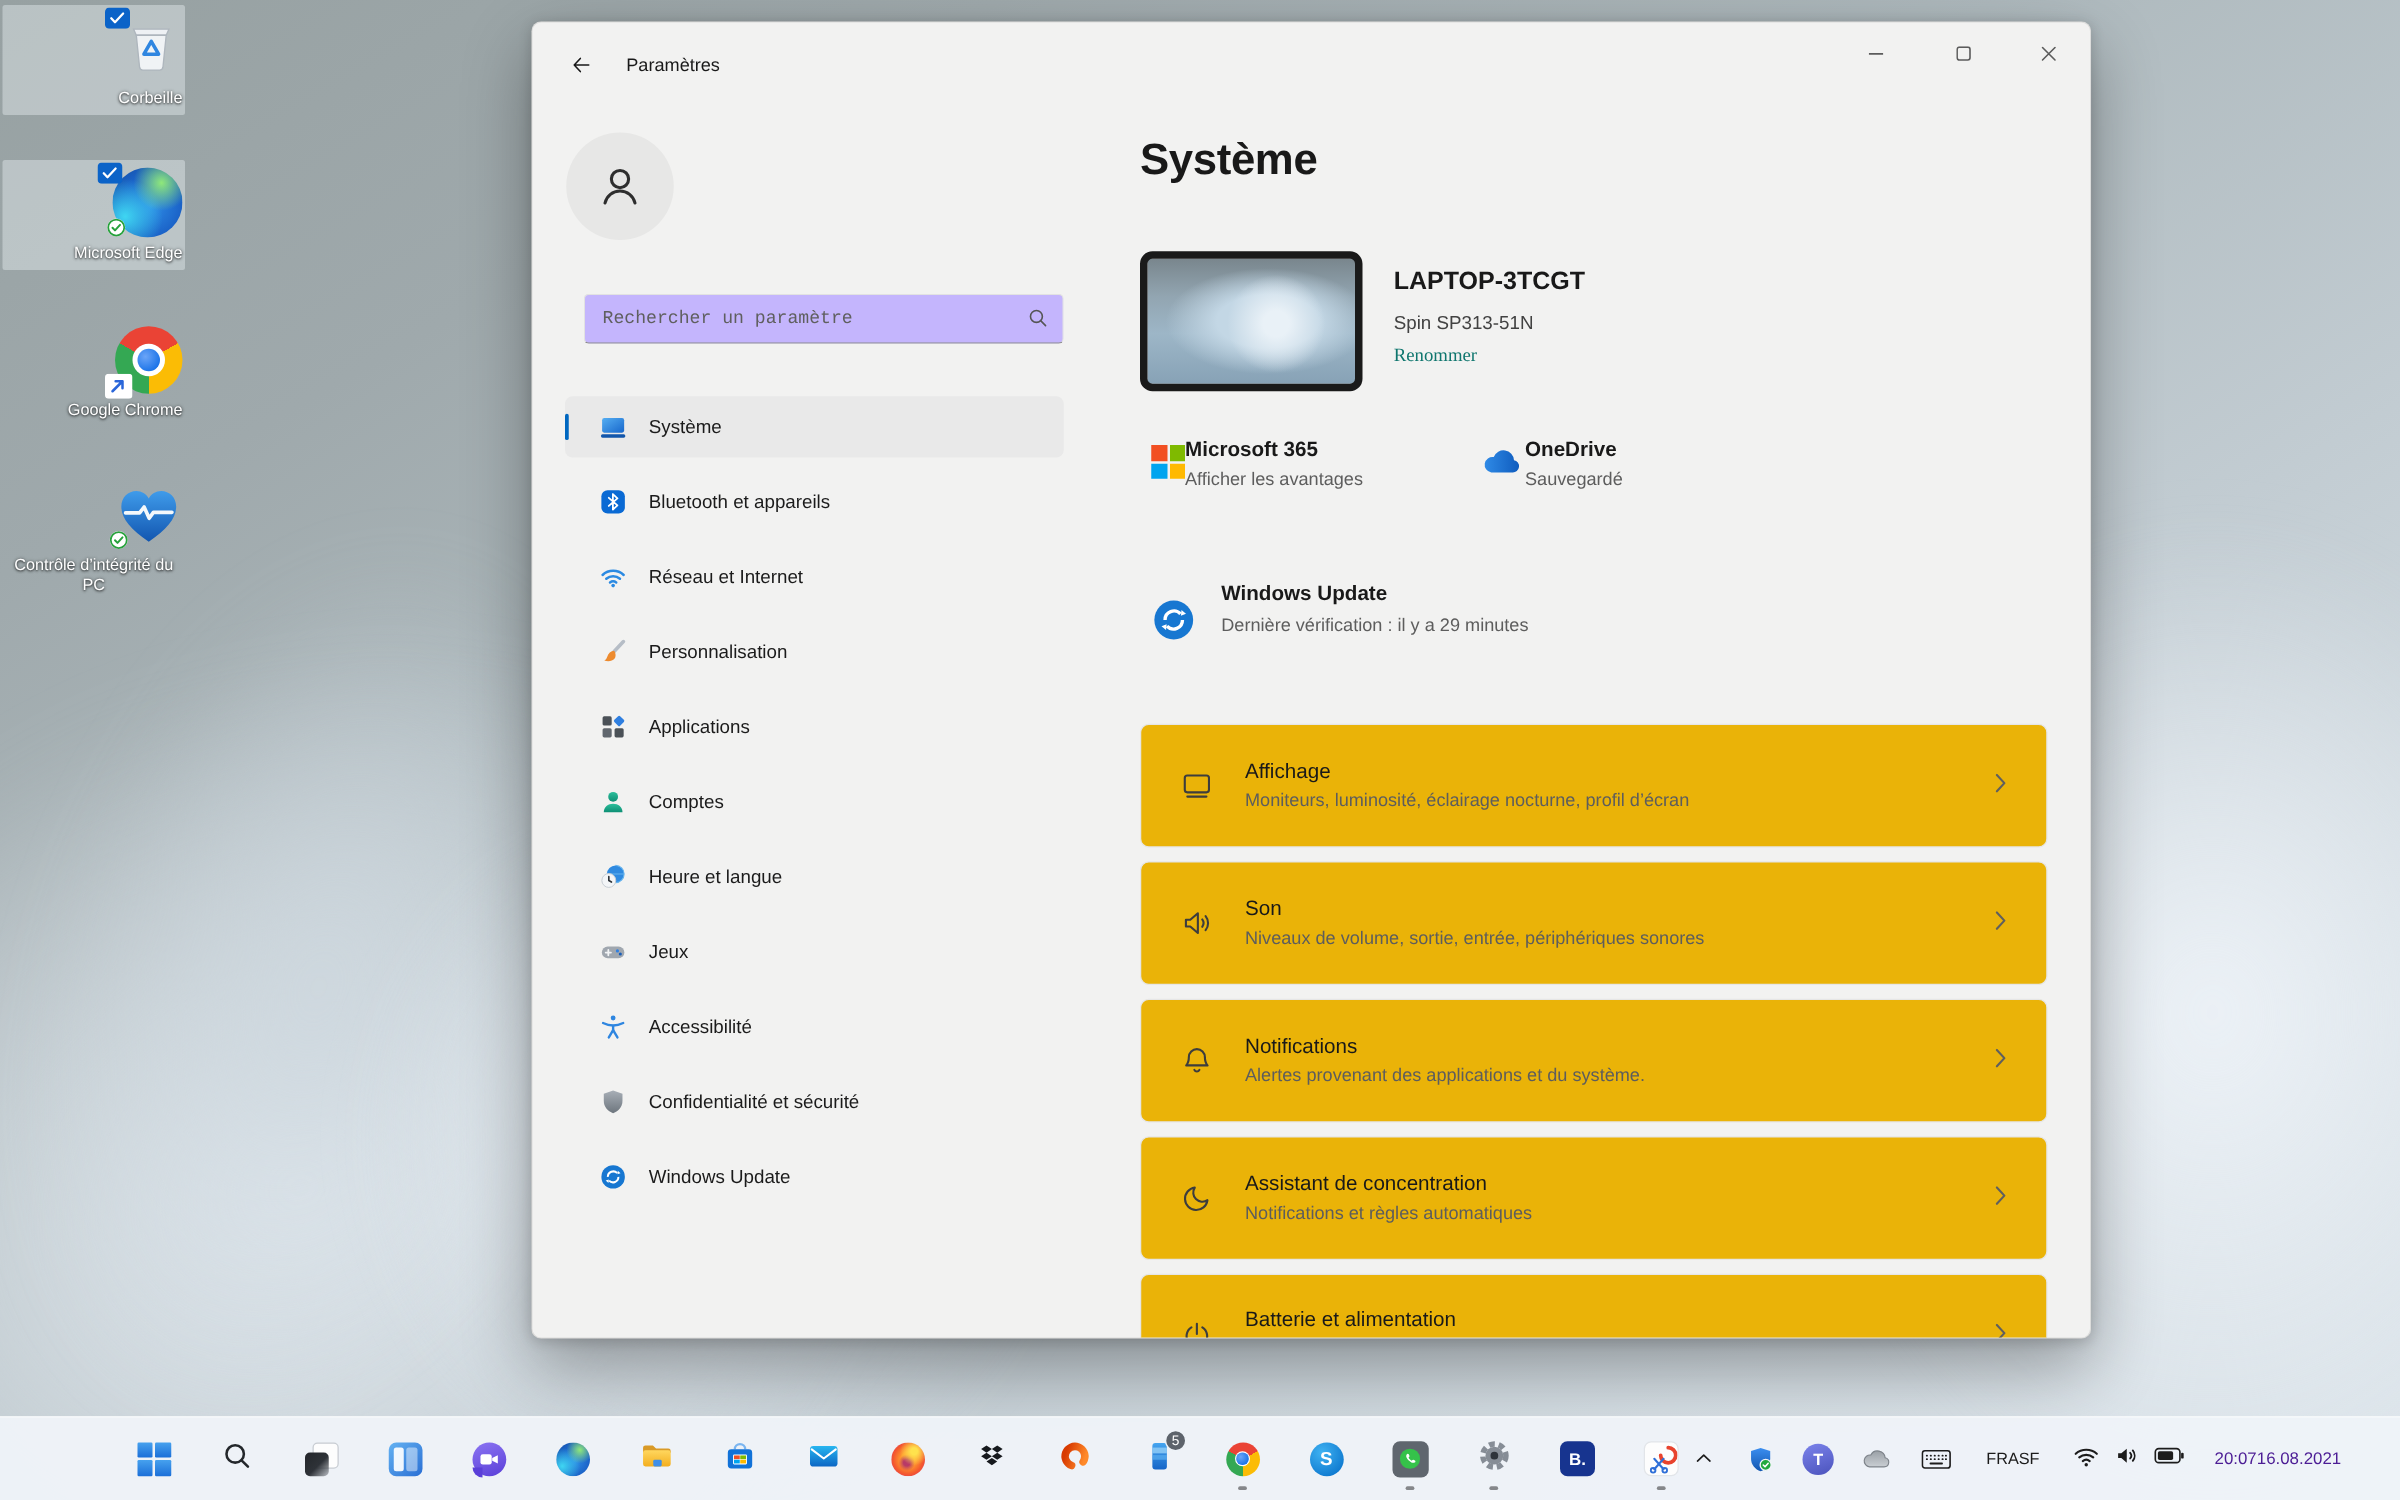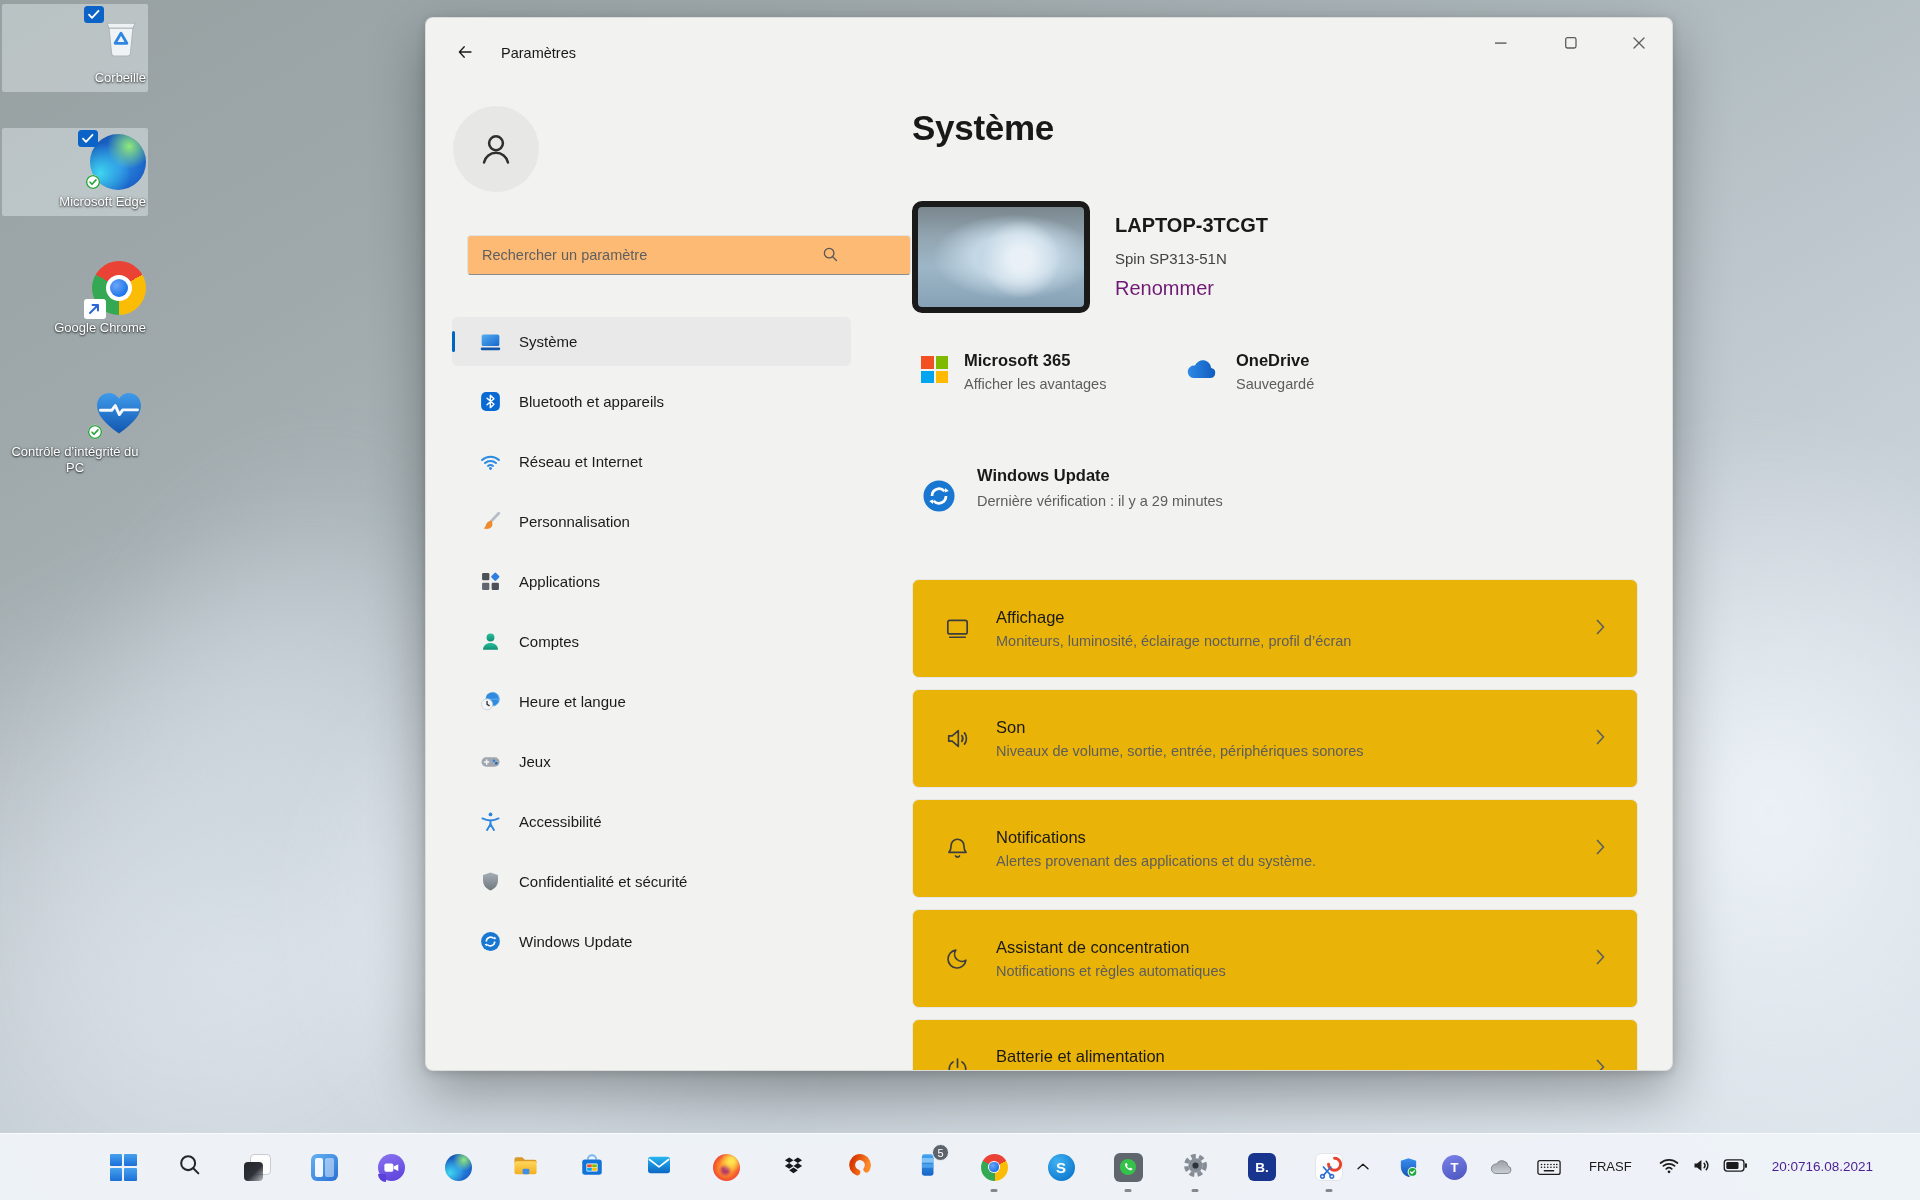--- a/index.html
+++ b/index.html
@@ -45,24 +45,24 @@
        box-shadow:0 22px 55px rgba(0,0,0,.33), 0 2px 10px rgba(0,0,0,.16);}
   .back-btn{position:absolute; left:22px; top:22px; width:34px; height:28px; display:flex;
             align-items:center; justify-content:center; border-radius:4px;}
   .tb-title{position:absolute; left:75px; top:27px; font-size:14.5px; color:#191919;}
   .ctrl{position:absolute; top:8px; width:46px; height:34px; display:flex; align-items:center; justify-content:center;}
   .ctrl-min{left:1052px;} .ctrl-max{left:1122px;} .ctrl-close{left:1190px;}
 
   
   .avatar{position:absolute; left:27px; top:88px; width:86px; height:86px; border-radius:50%;
           background:#e7e7e6; display:flex; align-items:center; justify-content:center;}
-  .search{position:absolute; left:41px; top:217px; width:444px; height:40px; background:#fdba74;
+  .search{position:absolute; left:41px; top:217px; width:384px; height:40px; background:#c4b5fd;
           border:1px solid #e2e2e2; border-bottom:1px solid #8b8b8b; border-radius:4px;
           font-size:14.5px; color:#1b1b1b; padding:0 40px 0 14px; outline:none;
-          font-family:Liberation Sans, sans-serif;}
+          font-family:Liberation Mono, monospace;}
   .search::placeholder{color:#5f5f5f;}
   .search-glyph{position:absolute; left:396px; top:228px;}
   .nav{position:absolute; left:26px; top:299px; width:399px;}
   .nav-item{position:relative; height:49px; margin-bottom:11px; display:flex; align-items:center;
             gap:17px; padding-left:27px; border-radius:6px; font-size:15px; color:#1b1b1b;}
   .nav-item.selected{background:#e9e9e9;}
   .nav-item.selected::before{content:""; position:absolute; left:0; top:14px; width:3px; height:21px;
             border-radius:2px; background:#0067c0;}
   .nav-ico{width:23px; height:23px; display:flex; align-items:center; justify-content:center;}
 
@@ -70,22 +70,22 @@
   .page-title{position:absolute; left:486px; top:90px; font-size:35px; font-weight:700;
               letter-spacing:-.3px; color:#191919;}
   .hero-img{position:absolute; left:486px; top:183px; width:178px; height:112px; border-radius:10px;
       border:6px solid #1a1a1a;
       background:radial-gradient(circle at 62% 52%, #e9f1f7 0 9%, rgba(233,241,247,0) 34%),
                  radial-gradient(ellipse at 58% 50%, #c3d7e5 0 30%, rgba(195,215,229,0) 60%),
                  linear-gradient(180deg,#79868d 0%,#92a5b1 30%,#9db6c7 60%,#87a2b6 100%);}
   .hero-text{position:absolute; left:689px; top:196px; display:flex; flex-direction:column;}
   .dev-name{font-size:20px; font-weight:700; color:#191919;}
   .dev-model{font-size:15px; color:#424242; margin-top:13px;}
-  .dev-rename{font-size:20px; color:#701a75; margin-top:10px;}
-  .qblock{position:absolute; top:333px; display:flex; gap:16px;}
+  .dev-rename{font-size:15px; color:#0f766e; margin-top:10px;font-family:Liberation Serif, serif;}
+  .qblock{position:absolute; top:333px; display:flex; }
   .q1{left:495px;} .q2{left:758px;}
   .mslogo{width:27px; height:27px; display:grid; grid-template:1fr 1fr / 1fr 1fr; gap:2px; margin-top:5px;}
   .ms-r{background:#f25022;} .ms-g{background:#7fba00;} .ms-b{background:#00a4ef;} .ms-y{background:#ffb900;}
   .q-title{font-size:16.5px; font-weight:700; color:#191919;}
   .q-sub{font-size:14.5px; color:#5d5d5d; margin-top:6px;}
   .wu-row{position:absolute; left:494px; top:448px; display:flex; gap:19px;}
   .wu-ico{width:38px; height:38px; margin-top:11px;}
   .wu-sub{font-size:14.5px; color:#5d5d5d; margin-top:6px; max-width:250px; line-height:1.5;}
 
   .card{position:absolute; left:486px; width:726px; height:99px; background:#eab308;

